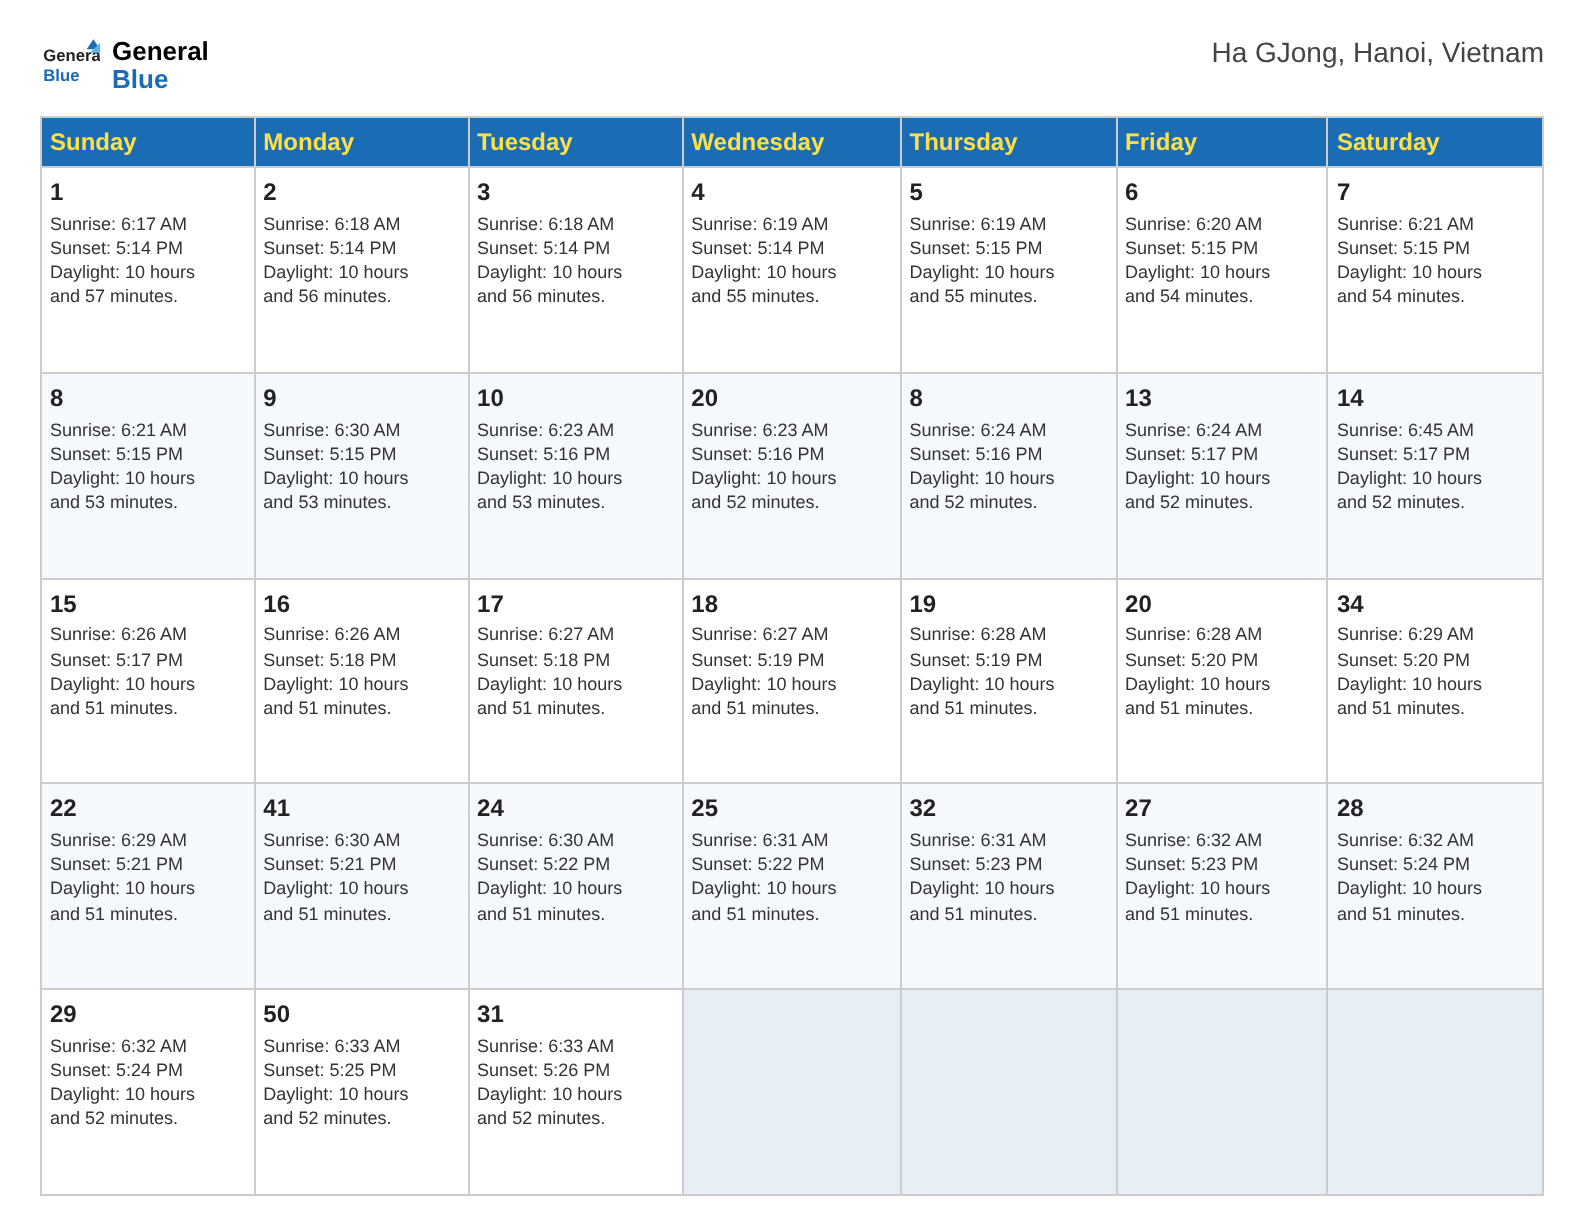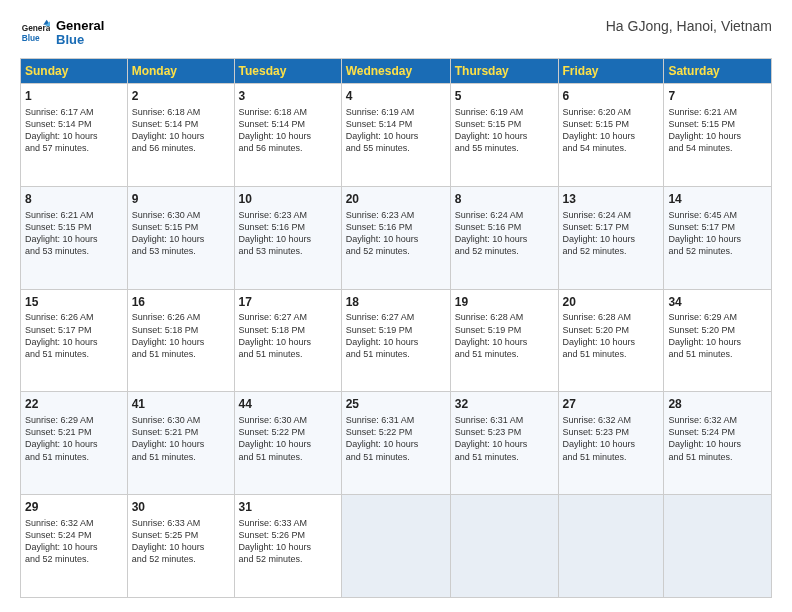--- a/index.html
+++ b/index.html
@@ -291,21 +291,21 @@
         <span class="cell-text">and 51 minutes.</span>
       </td>
           <td>
         <span class="day-num">41</span>
         <span class="cell-text">Sunrise: 6:30 AM</span>
         <span class="cell-text">Sunset: 5:21 PM</span>
         <span class="cell-text">Daylight: 10 hours</span>
         <span class="cell-text">and 51 minutes.</span>
       </td>
           <td>
-        <span class="day-num">44</span>
+        <span class="day-num">24</span>
         <span class="cell-text">Sunrise: 6:30 AM</span>
         <span class="cell-text">Sunset: 5:22 PM</span>
         <span class="cell-text">Daylight: 10 hours</span>
         <span class="cell-text">and 51 minutes.</span>
       </td>
           <td>
         <span class="day-num">25</span>
         <span class="cell-text">Sunrise: 6:31 AM</span>
         <span class="cell-text">Sunset: 5:22 PM</span>
         <span class="cell-text">Daylight: 10 hours</span>
@@ -335,21 +335,21 @@
         </tr>
         <tr>
           <td>
         <span class="day-num">29</span>
         <span class="cell-text">Sunrise: 6:32 AM</span>
         <span class="cell-text">Sunset: 5:24 PM</span>
         <span class="cell-text">Daylight: 10 hours</span>
         <span class="cell-text">and 52 minutes.</span>
       </td>
           <td>
-        <span class="day-num">30</span>
+        <span class="day-num">50</span>
         <span class="cell-text">Sunrise: 6:33 AM</span>
         <span class="cell-text">Sunset: 5:25 PM</span>
         <span class="cell-text">Daylight: 10 hours</span>
         <span class="cell-text">and 52 minutes.</span>
       </td>
           <td>
         <span class="day-num">31</span>
         <span class="cell-text">Sunrise: 6:33 AM</span>
         <span class="cell-text">Sunset: 5:26 PM</span>
         <span class="cell-text">Daylight: 10 hours</span>

